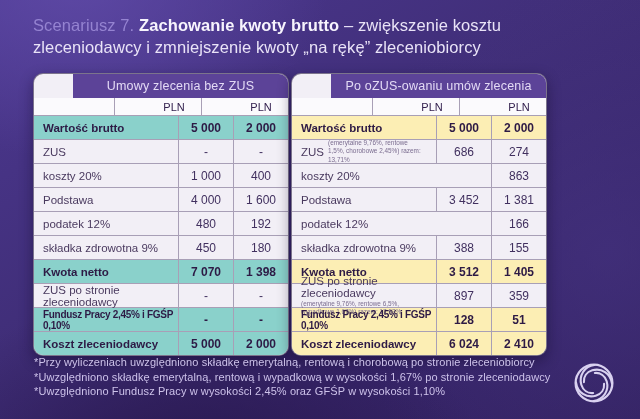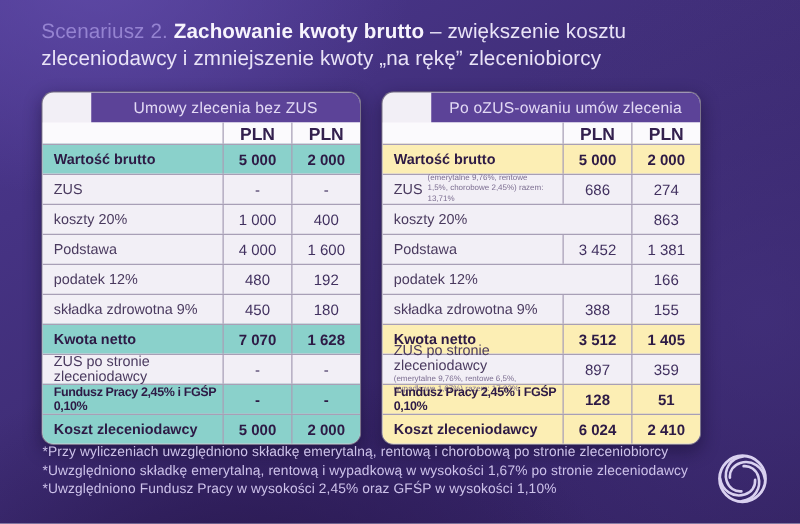--- a/index.html
+++ b/index.html
@@ -25,56 +25,56 @@
   .t-bold{font-weight:bold;color:#f7f4fd;}
   
   .tbl{
     position:absolute;top:73px;width:254px;
     border-radius:10px;overflow:hidden;
     border:1px solid rgba(28,14,52,.55);
     box-shadow:0 5px 14px rgba(18,8,40,.45);
     background:#f2eff6;
   }
   .tbl-left{left:33px;}
-  .tbl-right{left:305px;}
+  .tbl-right{left:291px;}
   .tbl-head{
     height:24px;background:#5c4398;color:#e3daf5;
     display:flex;align-items:center;justify-content:center;
     font-size:12.5px;letter-spacing:.2px;margin-left:39px;
   }
   .row{display:flex;align-items:stretch;height:23px;background:#f2eff6;border-top:1px solid #a89fb6;}
   .row.plnrow{height:17px;background:#fbfafd;border-top:none;}
   .tbl-left .row.hl{background:#8ad1cb;}
   .tbl-right .row.hl{background:#fceeb4;}
   .cell{display:flex;align-items:center;min-width:0;}
   .cell.label{flex:1;padding-left:9px;padding-right:3px;font-size:11.5px;color:#4a3a5f;}
   .cell.val{width:54px;justify-content:center;border-left:1px solid #a89fb6;font-size:12px;color:#41305f;}
   .row.hl .cell.label,.row.hl .cell.val{font-weight:bold;color:#2d1a45;}
-  .plnrow .cell.val{font-weight:bold;font-size:14px;color:#33204e;}
+  .plnrow .cell.val{font-weight:normal;font-size:11px;color:#33204e;padding-left:32px;}
   .small-label{font-size:10px !important;letter-spacing:-.3px;}
   .sub{font-size:6.4px;line-height:1.3;color:#7b6d90;font-weight:400;letter-spacing:0;}
   .label.with-sub .sub{margin-left:4px;max-width:96px;}
   .label.sub-below{flex-direction:column;align-items:flex-start;justify-content:center;line-height:1.1;}
   .label.sub-below .sub{margin-left:0;}
   
   .footnotes{
     position:absolute;left:34px;top:355px;width:520px;
     font-size:11px;line-height:1.33;color:#cdc2ea;letter-spacing:.1px;
   }
   
   .logo{position:absolute;left:566px;top:355px;width:56px;height:56px;}
   .logo svg{width:100%;height:100%;}
 </style>
 </head>
 <body>
 
 <div class="stage">
 
   <div class="title">
-    <span class="t-pre">Scenariusz 2.</span>
+    <span class="t-pre">Scenariusz 7.</span>
     <span class="t-bold">Zachowanie kwoty brutto</span>
     <span class="t-rest">– zwiększenie kosztu zleceniodawcy i zmniejszenie kwoty „na rękę” zleceniobiorcy</span>
   </div>
 
   <div class="tbl tbl-left">
     <div class="tbl-head">Umowy zlecenia bez ZUS</div>
     <div class="tbl-body">
       <div class="row plnrow">
         <div class="cell label"></div>
         <div class="cell val">PLN</div>
@@ -106,21 +106,21 @@
         <div class="cell val">192</div>
       </div>
       <div class="row">
         <div class="cell label">składka zdrowotna 9%</div>
         <div class="cell val">450</div>
         <div class="cell val">180</div>
       </div>
       <div class="row hl">
         <div class="cell label">Kwota netto</div>
         <div class="cell val">7 070</div>
-        <div class="cell val">1 628</div>
+        <div class="cell val">1 398</div>
       </div>
       <div class="row">
         <div class="cell label">ZUS po stronie zleceniodawcy</div>
         <div class="cell val">-</div>
         <div class="cell val">-</div>
       </div>
       <div class="row hl">
         <div class="cell label small-label">Fundusz Pracy 2,45% i FGŚP 0,10%</div>
         <div class="cell val">-</div>
         <div class="cell val">-</div>

